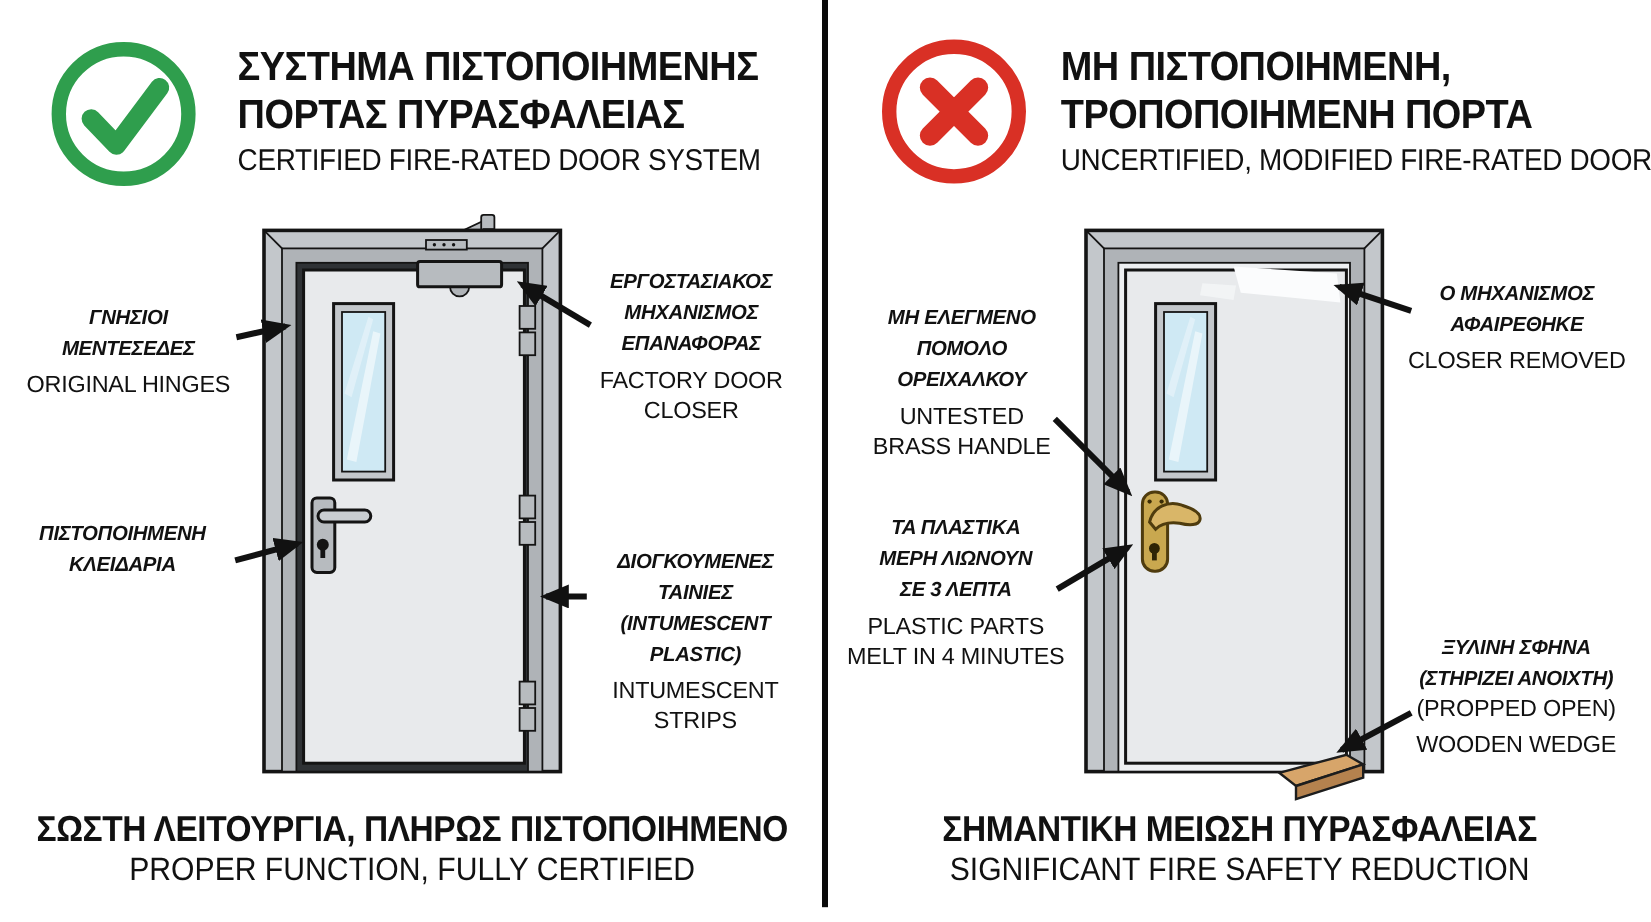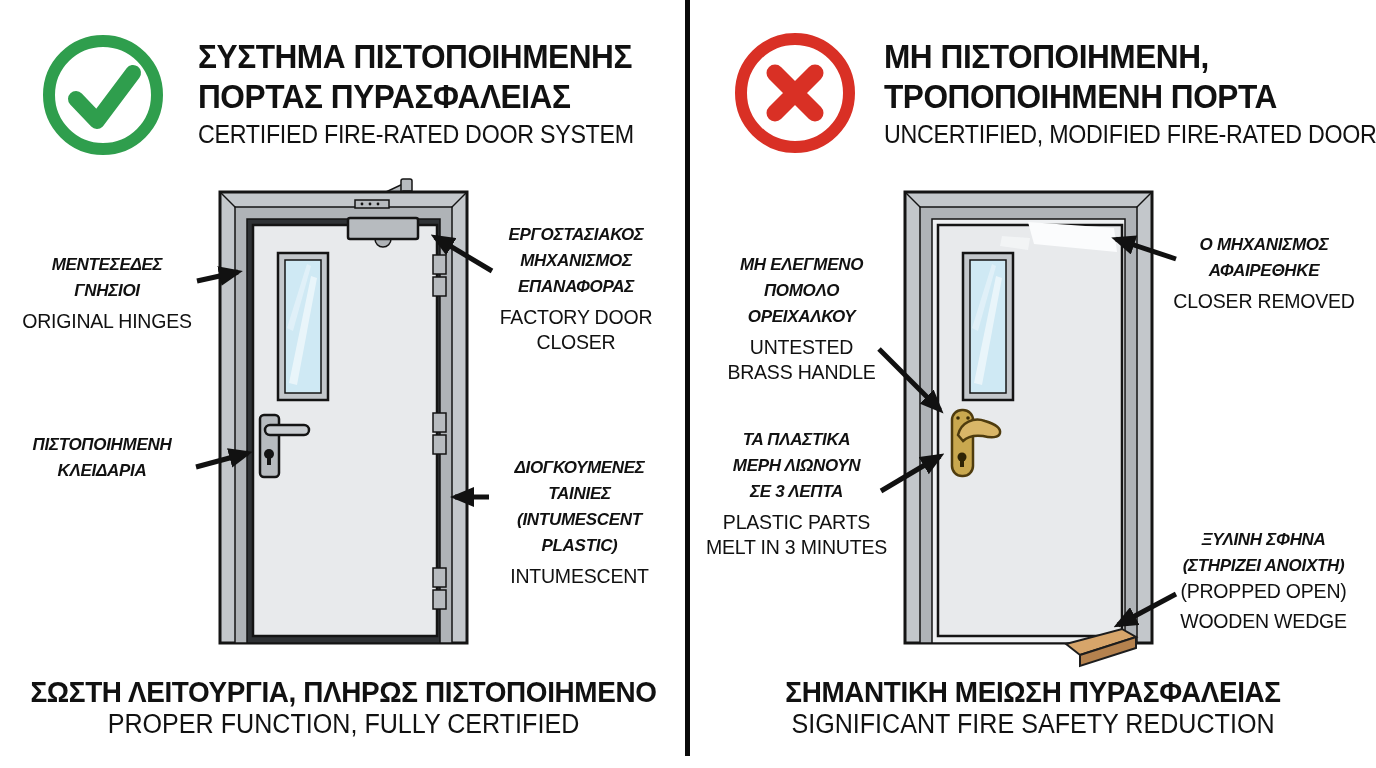--- a/index.html
+++ b/index.html
@@ -86,22 +86,22 @@
       <rect x="220" y="77" width="13" height="19"></rect>
         <rect x="220" y="99" width="13" height="19"></rect>
       <rect x="220" y="235" width="13" height="19"></rect>
         <rect x="220" y="257" width="13" height="19"></rect>
       <rect x="220" y="390" width="13" height="19"></rect>
         <rect x="220" y="412" width="13" height="19"></rect>
     </g>
   </svg>
 
   <div class="lbl" style="left:12px;top:252px;width:190px;">
+    <div class="lg">ΓΝΗΣΙΟΙ</div>
     <div class="lg">ΜΕΝΤΕΣΕΔΕΣ</div>
-    <div class="lg">ΓΝΗΣΙΟΙ</div>
     <div class="le gap">ORIGINAL HINGES</div>
   </div>
 
   <div class="lbl" style="left:480px;top:222px;width:192px;">
     <div class="lg">ΕΡΓΟΣΤΑΣΙΑΚΟΣ</div>
     <div class="lg">ΜΗΧΑΝΙΣΜΟΣ</div>
     <div class="lg">ΕΠΑΝΑΦΟΡΑΣ</div>
     <div class="le gap">FACTORY DOOR</div>
     <div class="le">CLOSER</div>
   </div>
@@ -110,20 +110,21 @@
     <div class="lg">ΠΙΣΤΟΠΟΙΗΜΕΝΗ</div>
     <div class="lg">ΚΛΕΙΔΑΡΙΑ</div>
   </div>
 
   <div class="lbl left-align" style="left:487px;top:455px;width:185px;">
     <div class="lg">ΔΙΟΓΚΟΥΜΕΝΕΣ</div>
     <div class="lg">ΤΑΙΝΙΕΣ</div>
     <div class="lg">(INTUMESCENT</div>
     <div class="lg">PLASTIC)</div>
     <div class="le gap">INTUMESCENT</div>
+    <div class="le">STRIPS</div>
   </div>
 
   <div class="footer" style="left:0;width:687px;">
     <div class="f-el">ΣΩΣΤΗ ΛΕΙΤΟΥΡΓΙΑ, ΠΛΗΡΩΣ ΠΙΣΤΟΠΟΙΗΜΕΝΟ</div>
     <div class="f-en">PROPER FUNCTION, FULLY CERTIFIED</div>
   </div>
 
   <div class="abs" style="left:732px;top:30px;width:126px;height:126px;">
     <svg width="126" height="126" viewBox="0 0 126 126">
       <circle cx="63" cy="63" r="54" fill="none" stroke="var(--cross-red)" stroke-width="12"></circle>
@@ -171,21 +172,21 @@
     <div class="lg">ΟΡΕΙΧΑΛΚΟΥ</div>
     <div class="le gap">UNTESTED</div>
     <div class="le">BRASS HANDLE</div>
   </div>
 
   <div class="lbl" style="left:698px;top:427px;width:197px;">
     <div class="lg">ΤΑ ΠΛΑΣΤΙΚΑ</div>
     <div class="lg">ΜΕΡΗ ΛΙΩΝΟΥΝ</div>
     <div class="lg">ΣΕ 3 ΛΕΠΤΑ</div>
     <div class="le gap">PLASTIC PARTS</div>
-    <div class="le">MELT IN 3 MINUTES</div>
+    <div class="le">MELT IN 4 MINUTES</div>
   </div>
 
   <div class="lbl" style="left:1158px;top:232px;width:212px;">
     <div class="lg">Ο ΜΗΧΑΝΙΣΜΟΣ</div>
     <div class="lg">ΑΦΑΙΡΕΘΗΚΕ</div>
     <div class="le gap">CLOSER REMOVED</div>
   </div>
 
   <div class="lbl" style="left:1156px;top:527px;width:215px;">
     <div class="lg">ΞΥΛΙΝΗ ΣΦΗΝΑ</div>

